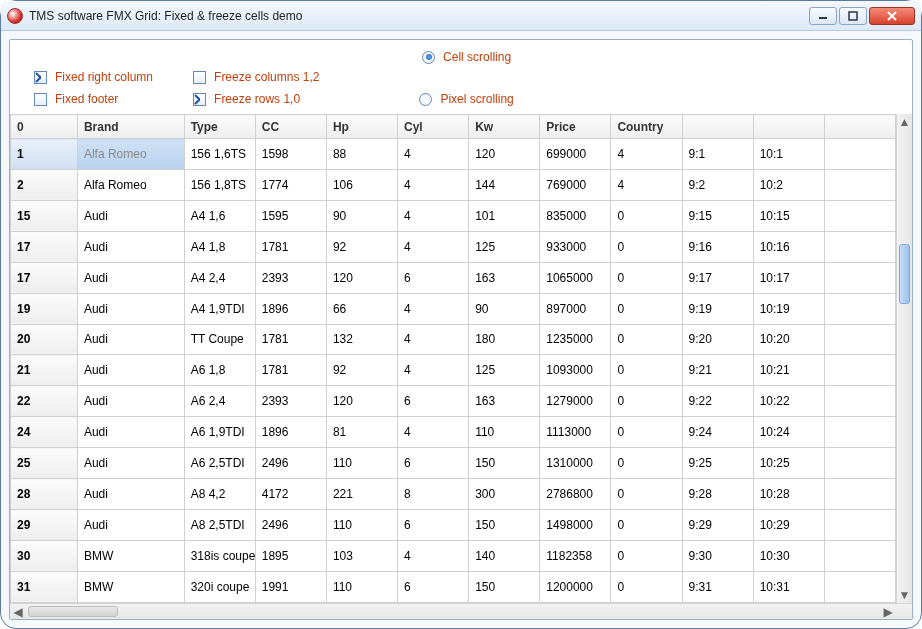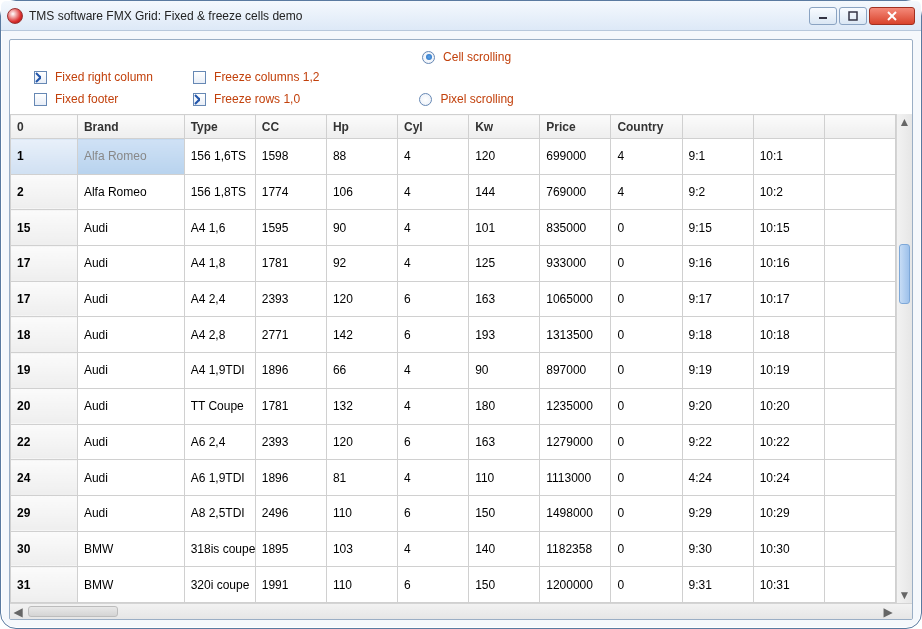--- a/index.html
+++ b/index.html
@@ -365,34 +365,20 @@
                 <td>120</td>
                 <td>6</td>
                 <td>163</td>
                 <td>1065000</td>
                 <td>0</td>
                 <td>9:17</td>
                 <td>10:17</td>
                 <td></td>
               </tr>
               <tr>
-                <td class="rowhdr">18</td>
-                <td class="brand">Audi</td>
-                <td>A4 2,8</td>
-                <td>2771</td>
-                <td>142</td>
-                <td>6</td>
-                <td>193</td>
-                <td>1313500</td>
-                <td>0</td>
-                <td>9:18</td>
-                <td>10:18</td>
-                <td></td>
-              </tr>
-              <tr>
                 <td class="rowhdr">19</td>
                 <td class="brand">Audi</td>
                 <td>A4 1,9TDI</td>
                 <td>1896</td>
                 <td>66</td>
                 <td>4</td>
                 <td>90</td>
                 <td>897000</td>
                 <td>0</td>
                 <td>9:19</td>
@@ -404,20 +390,34 @@
                 <td class="brand">Audi</td>
                 <td>TT Coupe</td>
                 <td>1781</td>
                 <td>132</td>
                 <td>4</td>
                 <td>180</td>
                 <td>1235000</td>
                 <td>0</td>
                 <td>9:20</td>
                 <td>10:20</td>
+                <td></td>
+              </tr>
+              <tr>
+                <td class="rowhdr">21</td>
+                <td class="brand">Audi</td>
+                <td>A6 1,8</td>
+                <td>1781</td>
+                <td>92</td>
+                <td>4</td>
+                <td>125</td>
+                <td>1093000</td>
+                <td>0</td>
+                <td>9:21</td>
+                <td>10:21</td>
                 <td></td>
               </tr>
               <tr>
                 <td class="rowhdr">22</td>
                 <td class="brand">Audi</td>
                 <td>A6 2,4</td>
                 <td>2393</td>
                 <td>120</td>
                 <td>6</td>
                 <td>163</td>
@@ -430,22 +430,50 @@
               <tr>
                 <td class="rowhdr">24</td>
                 <td class="brand">Audi</td>
                 <td>A6 1,9TDI</td>
                 <td>1896</td>
                 <td>81</td>
                 <td>4</td>
                 <td>110</td>
                 <td>1113000</td>
                 <td>0</td>
-                <td>4:24</td>
+                <td>9:24</td>
                 <td>10:24</td>
+                <td></td>
+              </tr>
+              <tr>
+                <td class="rowhdr">25</td>
+                <td class="brand">Audi</td>
+                <td>A6 2,5TDI</td>
+                <td>2496</td>
+                <td>110</td>
+                <td>6</td>
+                <td>150</td>
+                <td>1310000</td>
+                <td>0</td>
+                <td>9:25</td>
+                <td>10:25</td>
+                <td></td>
+              </tr>
+              <tr>
+                <td class="rowhdr">28</td>
+                <td class="brand">Audi</td>
+                <td>A8 4,2</td>
+                <td>4172</td>
+                <td>221</td>
+                <td>8</td>
+                <td>300</td>
+                <td>2786800</td>
+                <td>0</td>
+                <td>9:28</td>
+                <td>10:28</td>
                 <td></td>
               </tr>
               <tr>
                 <td class="rowhdr">29</td>
                 <td class="brand">Audi</td>
                 <td>A8 2,5TDI</td>
                 <td>2496</td>
                 <td>110</td>
                 <td>6</td>
                 <td>150</td>

